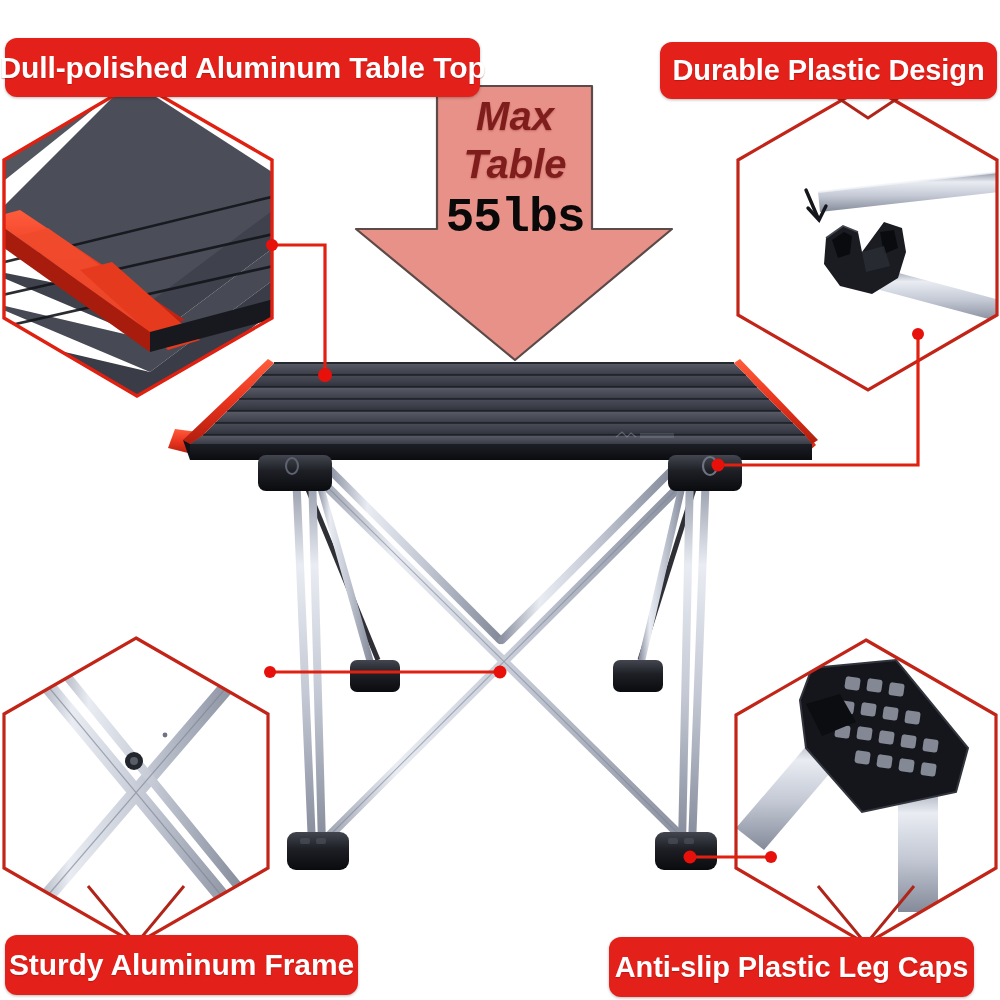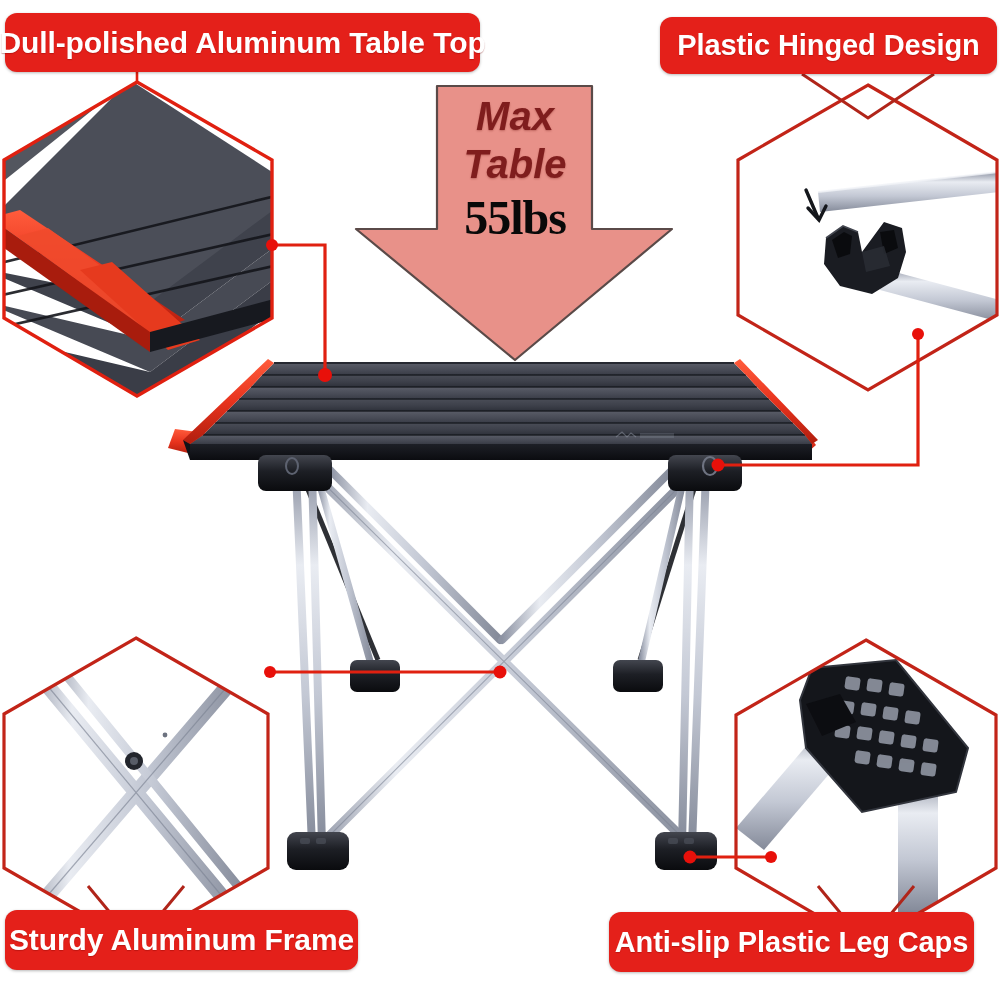--- a/index.html
+++ b/index.html
@@ -29,20 +29,21 @@
   .banner {
     position: absolute;
     background: #E4201A;
     border-radius: 12px;
     box-shadow: 0 1px 3px rgba(0,0,0,0.28);
     display: flex;
     align-items: center;
     justify-content: center;
     box-sizing: border-box;
     padding: 0 14px;
+    margin-top: 25px;
   }
   .banner .btxt {
     color: #ffffff;
     font-family: "Liberation Sans", sans-serif;
     font-weight: bold;
     letter-spacing: -0.1px;
     white-space: nowrap;
     text-shadow: 0 1px 1px rgba(120,0,0,0.35);
   }
   #banner-tl { left: 5px;  top: 13px;  width: 475px; height: 59px; }
@@ -67,21 +68,21 @@
     color: #7f1d1d;
     font-family: "Liberation Sans", sans-serif;
     font-style: italic;
     font-weight: bold;
     font-size: 40px;
     line-height: 48px;
     text-shadow: 0 1px 2px rgba(130,40,35,0.40);
   }
   #arrow-text .abig {
     color: #090909;
-    font-family: Liberation Serif, serif;
+    font-family: Liberation Mono, monospace;
     font-weight: bold;
     font-size: 48px;
     line-height: 52px;
     letter-spacing: -1px;
     margin-top: 4px;
   }
 </style>
 </head>
 <body>
 
@@ -391,21 +392,21 @@
       <circle cx="771" cy="857" r="6"></circle>
       <circle cx="690" cy="857" r="6.5"></circle>
     </g>
   </svg>
 
   <div class="banner" id="banner-tl">
     <span class="btxt">Dull-polished Aluminum Table Top</span>
   </div>
 
   <div class="banner" id="banner-tr">
-    <span class="btxt">Plastic Hinged Design</span>
+    <span class="btxt">Durable Plastic Design</span>
   </div>
 
   <div class="banner" id="banner-bl">
     <span class="btxt">Sturdy Aluminum Frame</span>
   </div>
 
   <div class="banner" id="banner-br">
     <span class="btxt">Anti-slip Plastic Leg Caps</span>
   </div>
 

